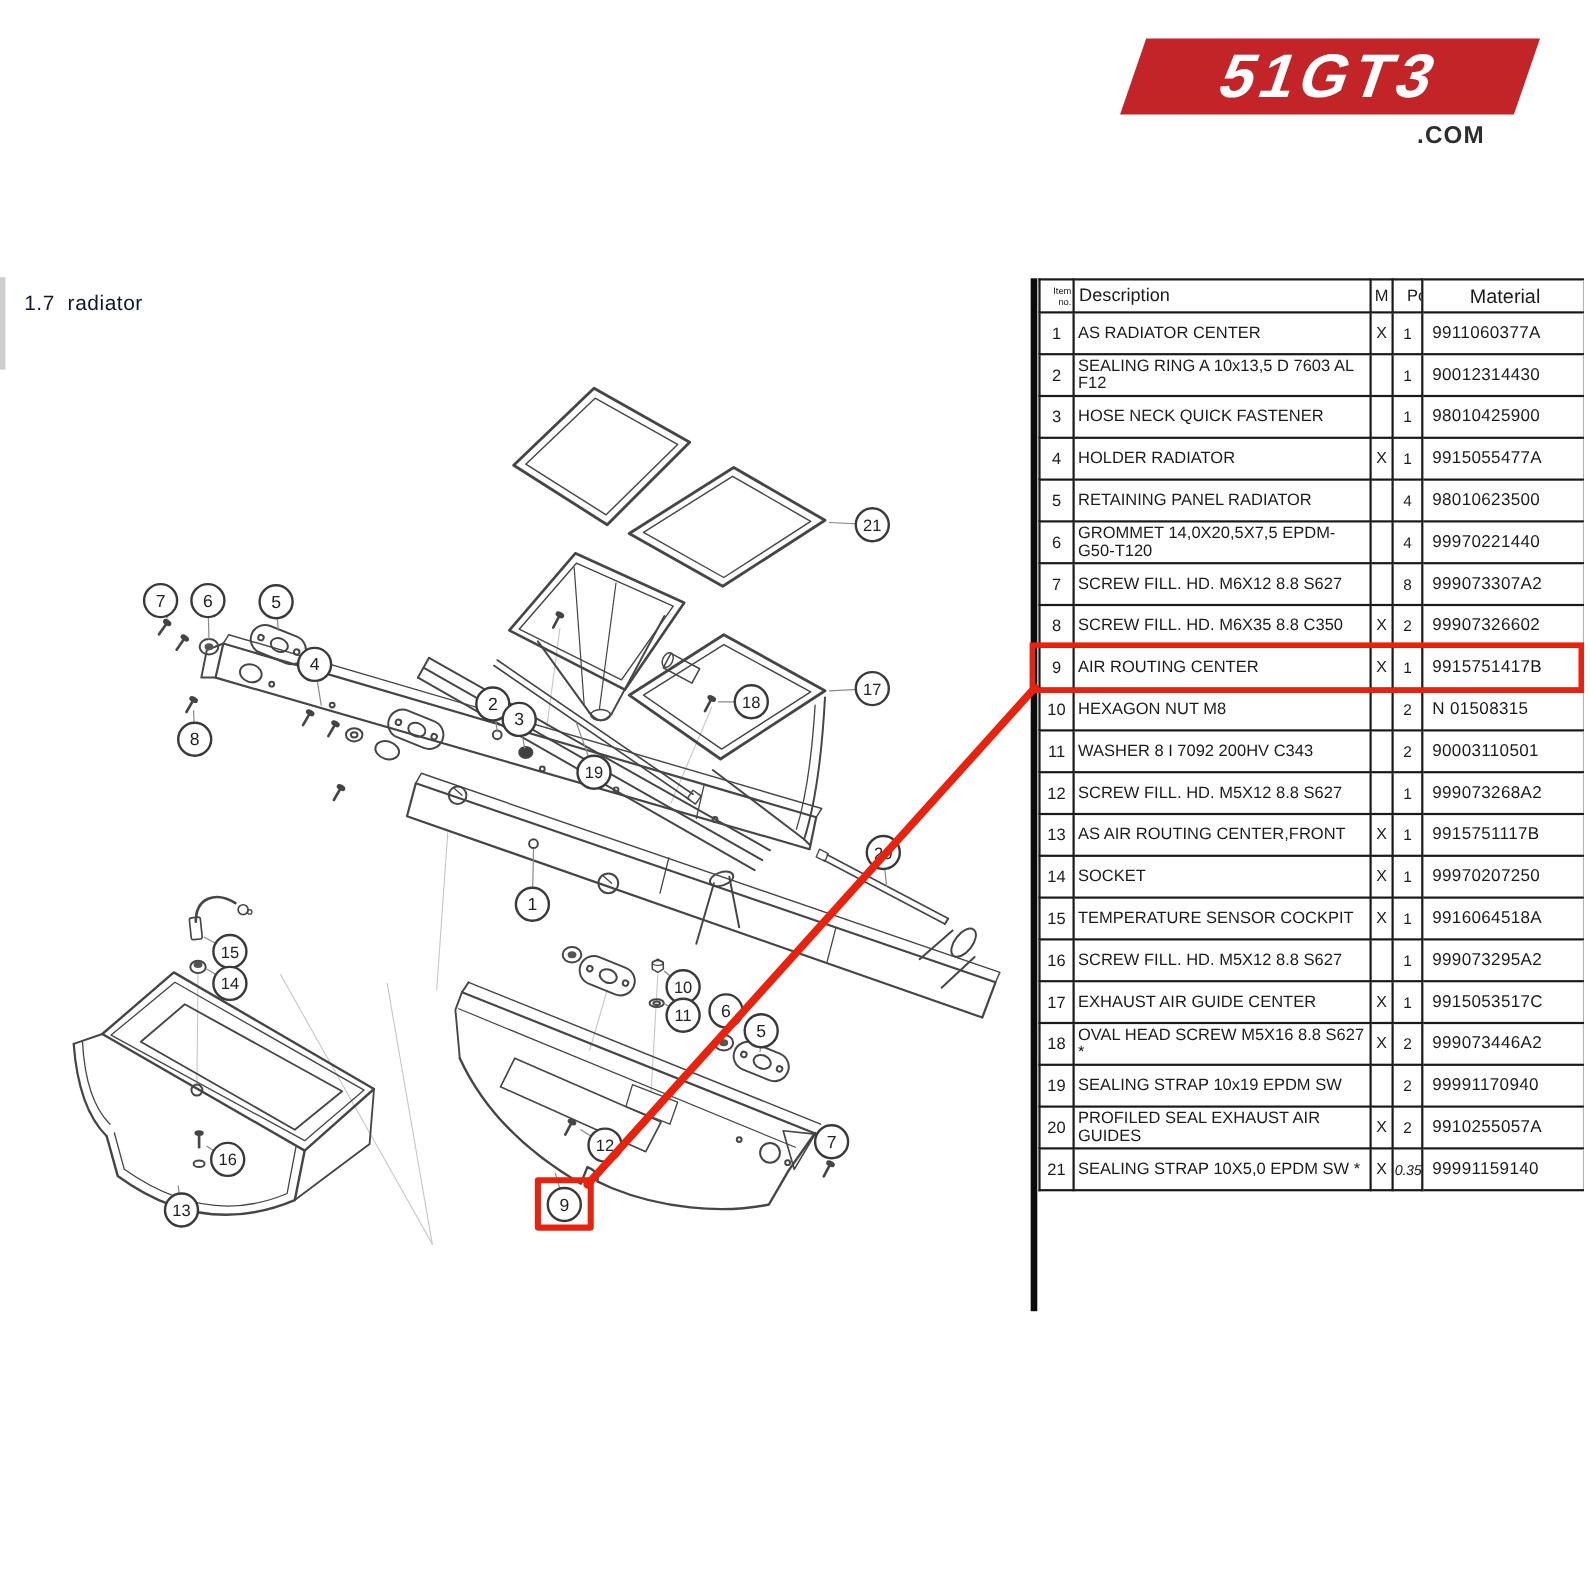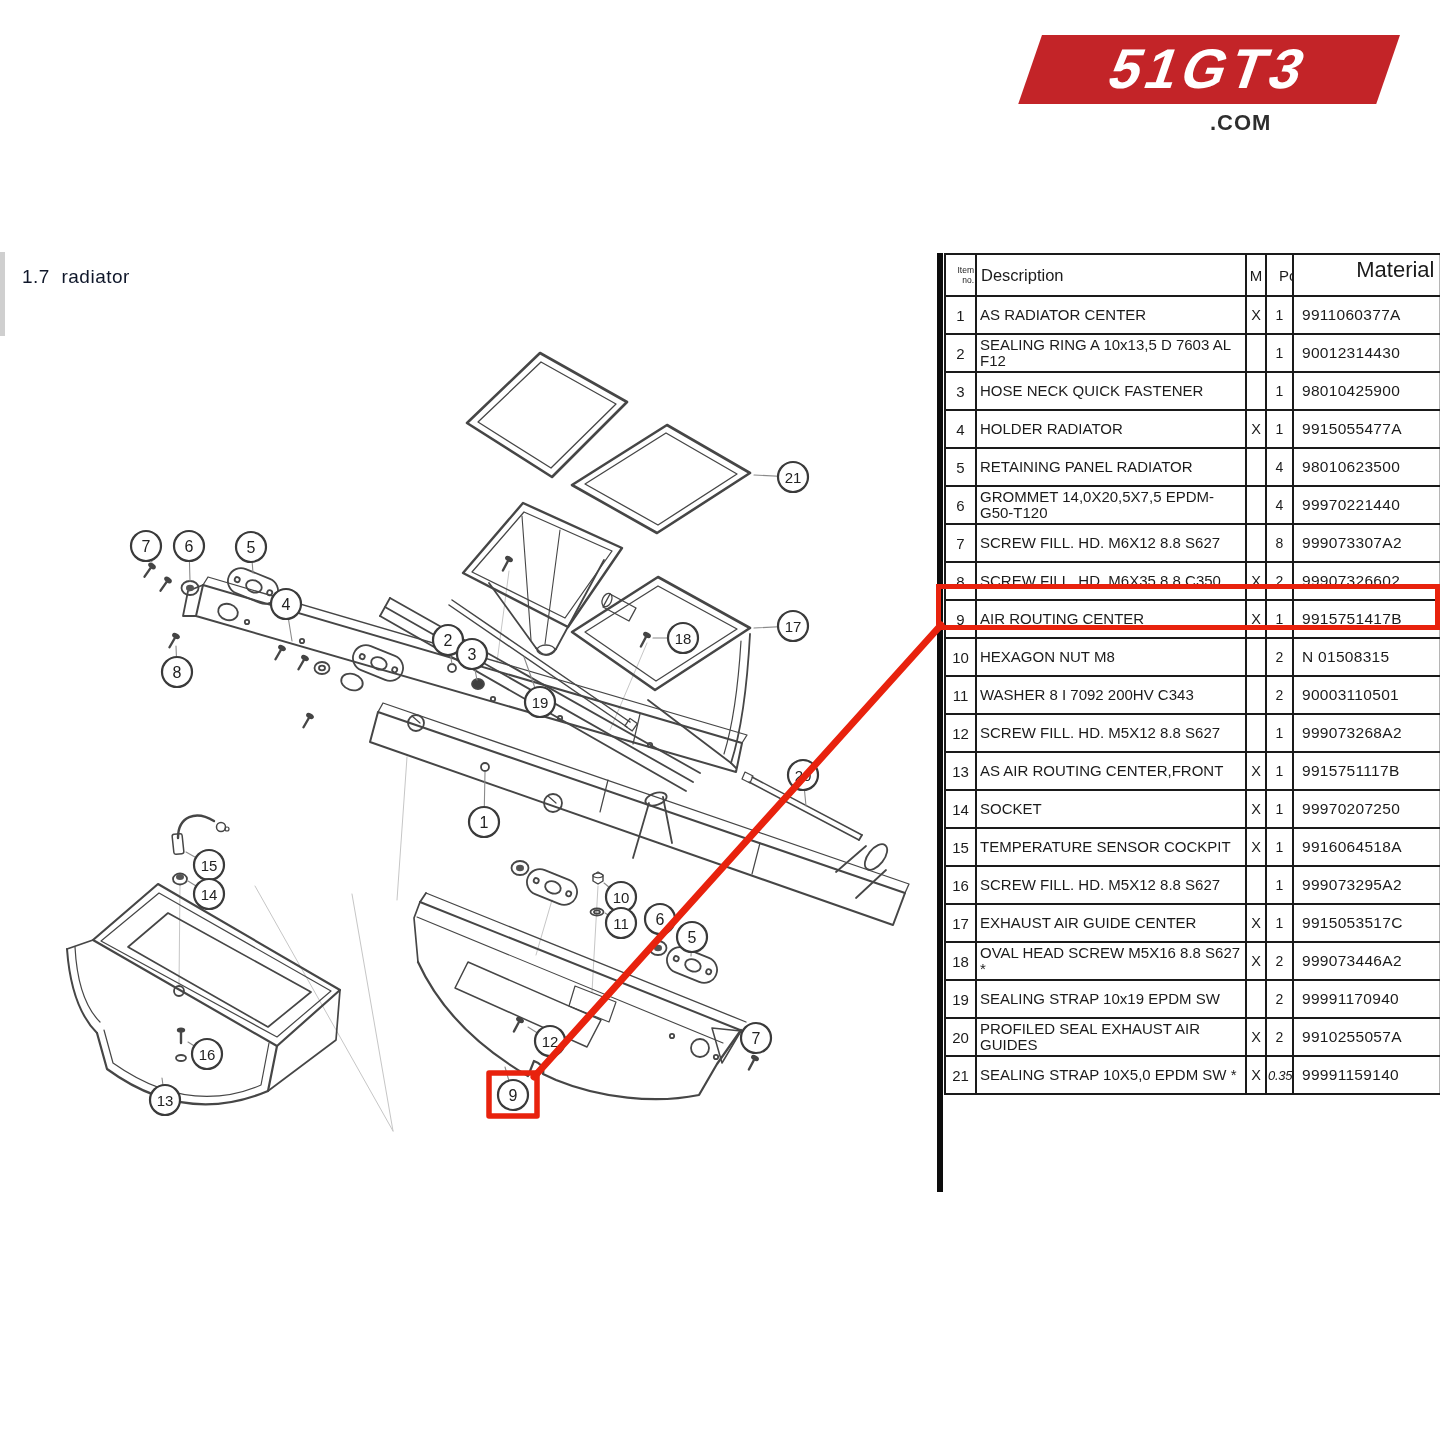--- a/index.html
+++ b/index.html
@@ -7,38 +7,38 @@
         font-family:"Liberation Sans",sans-serif;color:#1b1b1b;}
   .scan-edge{position:absolute;left:0;top:252px;width:5px;height:84px;background:#cfcfcf;}
   .section-title{position:absolute;left:22px;top:266px;font-size:19px;color:#0f172a;
         letter-spacing:.5px;white-space:pre;}
   
   .logo-band{position:absolute;left:1042px;top:35px;width:358px;height:69px;
         transform:skewX(-19deg);transform-origin:top left;display:flex;
         align-items:center;justify-content:center;}
   .logo-text{font-size:56px;font-weight:bold;color:#fff;letter-spacing:5px;line-height:1;
         padding-bottom:2px;}
-  .logo-tld{position:absolute;left:1210px;top:110px;width:130px;text-align:left;
+  .logo-tld{position:absolute;left:1254px;top:110px;width:130px;text-align:center;
         font-size:22px;font-weight:bold;color:#2e2e2e;letter-spacing:1px;}
   
   #diagram{position:absolute;left:0;top:0;width:1445px;height:1445px;pointer-events:none;z-index:20;}
   .leader{stroke:#8a8a8a;stroke-width:1.1;}
   .callout-circle{fill:#fff;stroke:#3a3a3a;stroke-width:2.2;}
   .callout-num{fill:#222;text-anchor:middle;}
   
   #table-wrap{position:absolute;left:944px;top:253px;width:494px;z-index:10;}
   .tbar{position:absolute;left:937px;top:253px;width:6px;height:939px;background:#0c0c0c;z-index:11;}
   table{border-collapse:collapse;table-layout:fixed;width:494px;}
   td,th{border:2px solid #1a1a1a;overflow:hidden;}
   th{font-weight:normal;height:24px;}
   .h-item{font-size:8.5px;text-align:right;padding:1px;}
   .h-desc{font-size:16.5px;text-align:left;padding:2px 4px;margin-left:48px;}
   .h-m{font-size:15px;text-align:center;padding:0;}
   .h-pc{font-size:15px;text-align:left;padding:2px 12px;}
-  .h-mat{font-size:22px;text-align:right;padding:2px 4px 12px 8px;}
+  .h-mat{font-size:18px;text-align:center;padding:2px 4px 2px 8px;}
   tbody td{height:34px;vertical-align:middle;}
   td.no{text-align:center;font-size:15px;padding:0 2px;}
   td.desc{font-size:15px;line-height:16px;padding:1px 3px;}
   td.m{text-align:center;font-size:14.5px;padding:0;}
   td.pc{text-align:center;font-size:14px;padding:0 1px;}
   td.pc.small{font-size:13px;letter-spacing:-.3px;font-style:italic;}
   td.mat{font-size:15.5px;padding:1px 3px 1px 8px;letter-spacing:.3px;}
   td.m,td.pc{border-left-width:2px;}
   td.mat,th.h-mat{border-right:1px solid #b5b5b5;}
   #row-highlight{position:absolute;border:5px solid #e8220d;pointer-events:none;z-index:30;}

